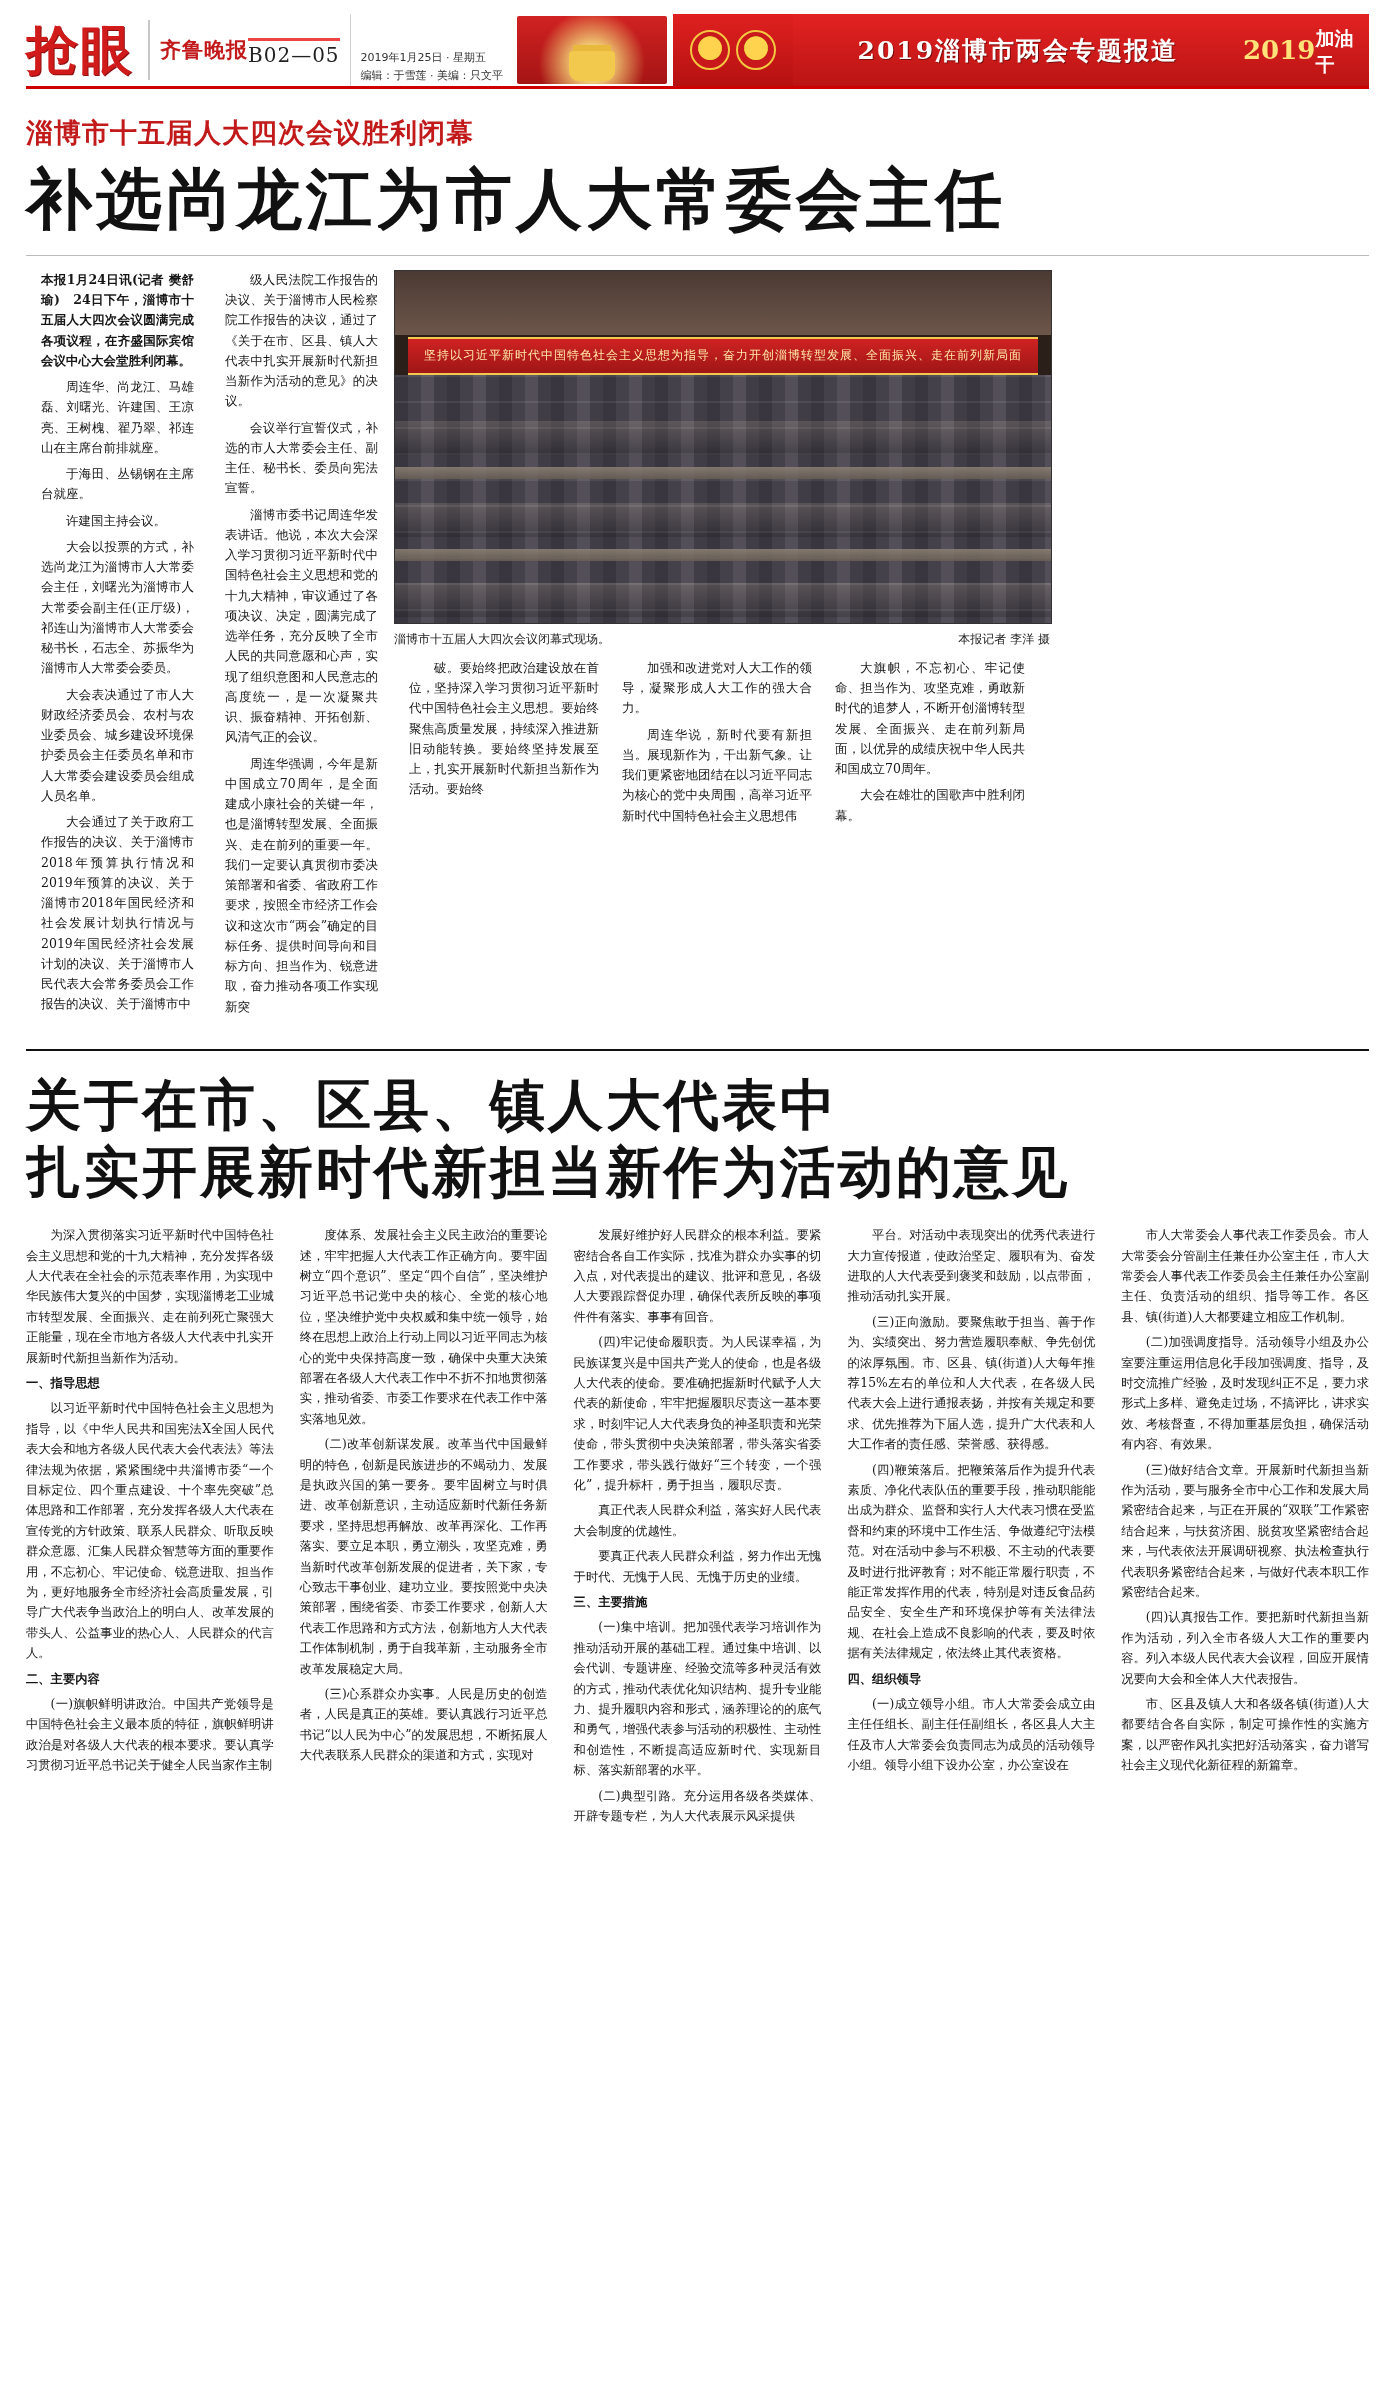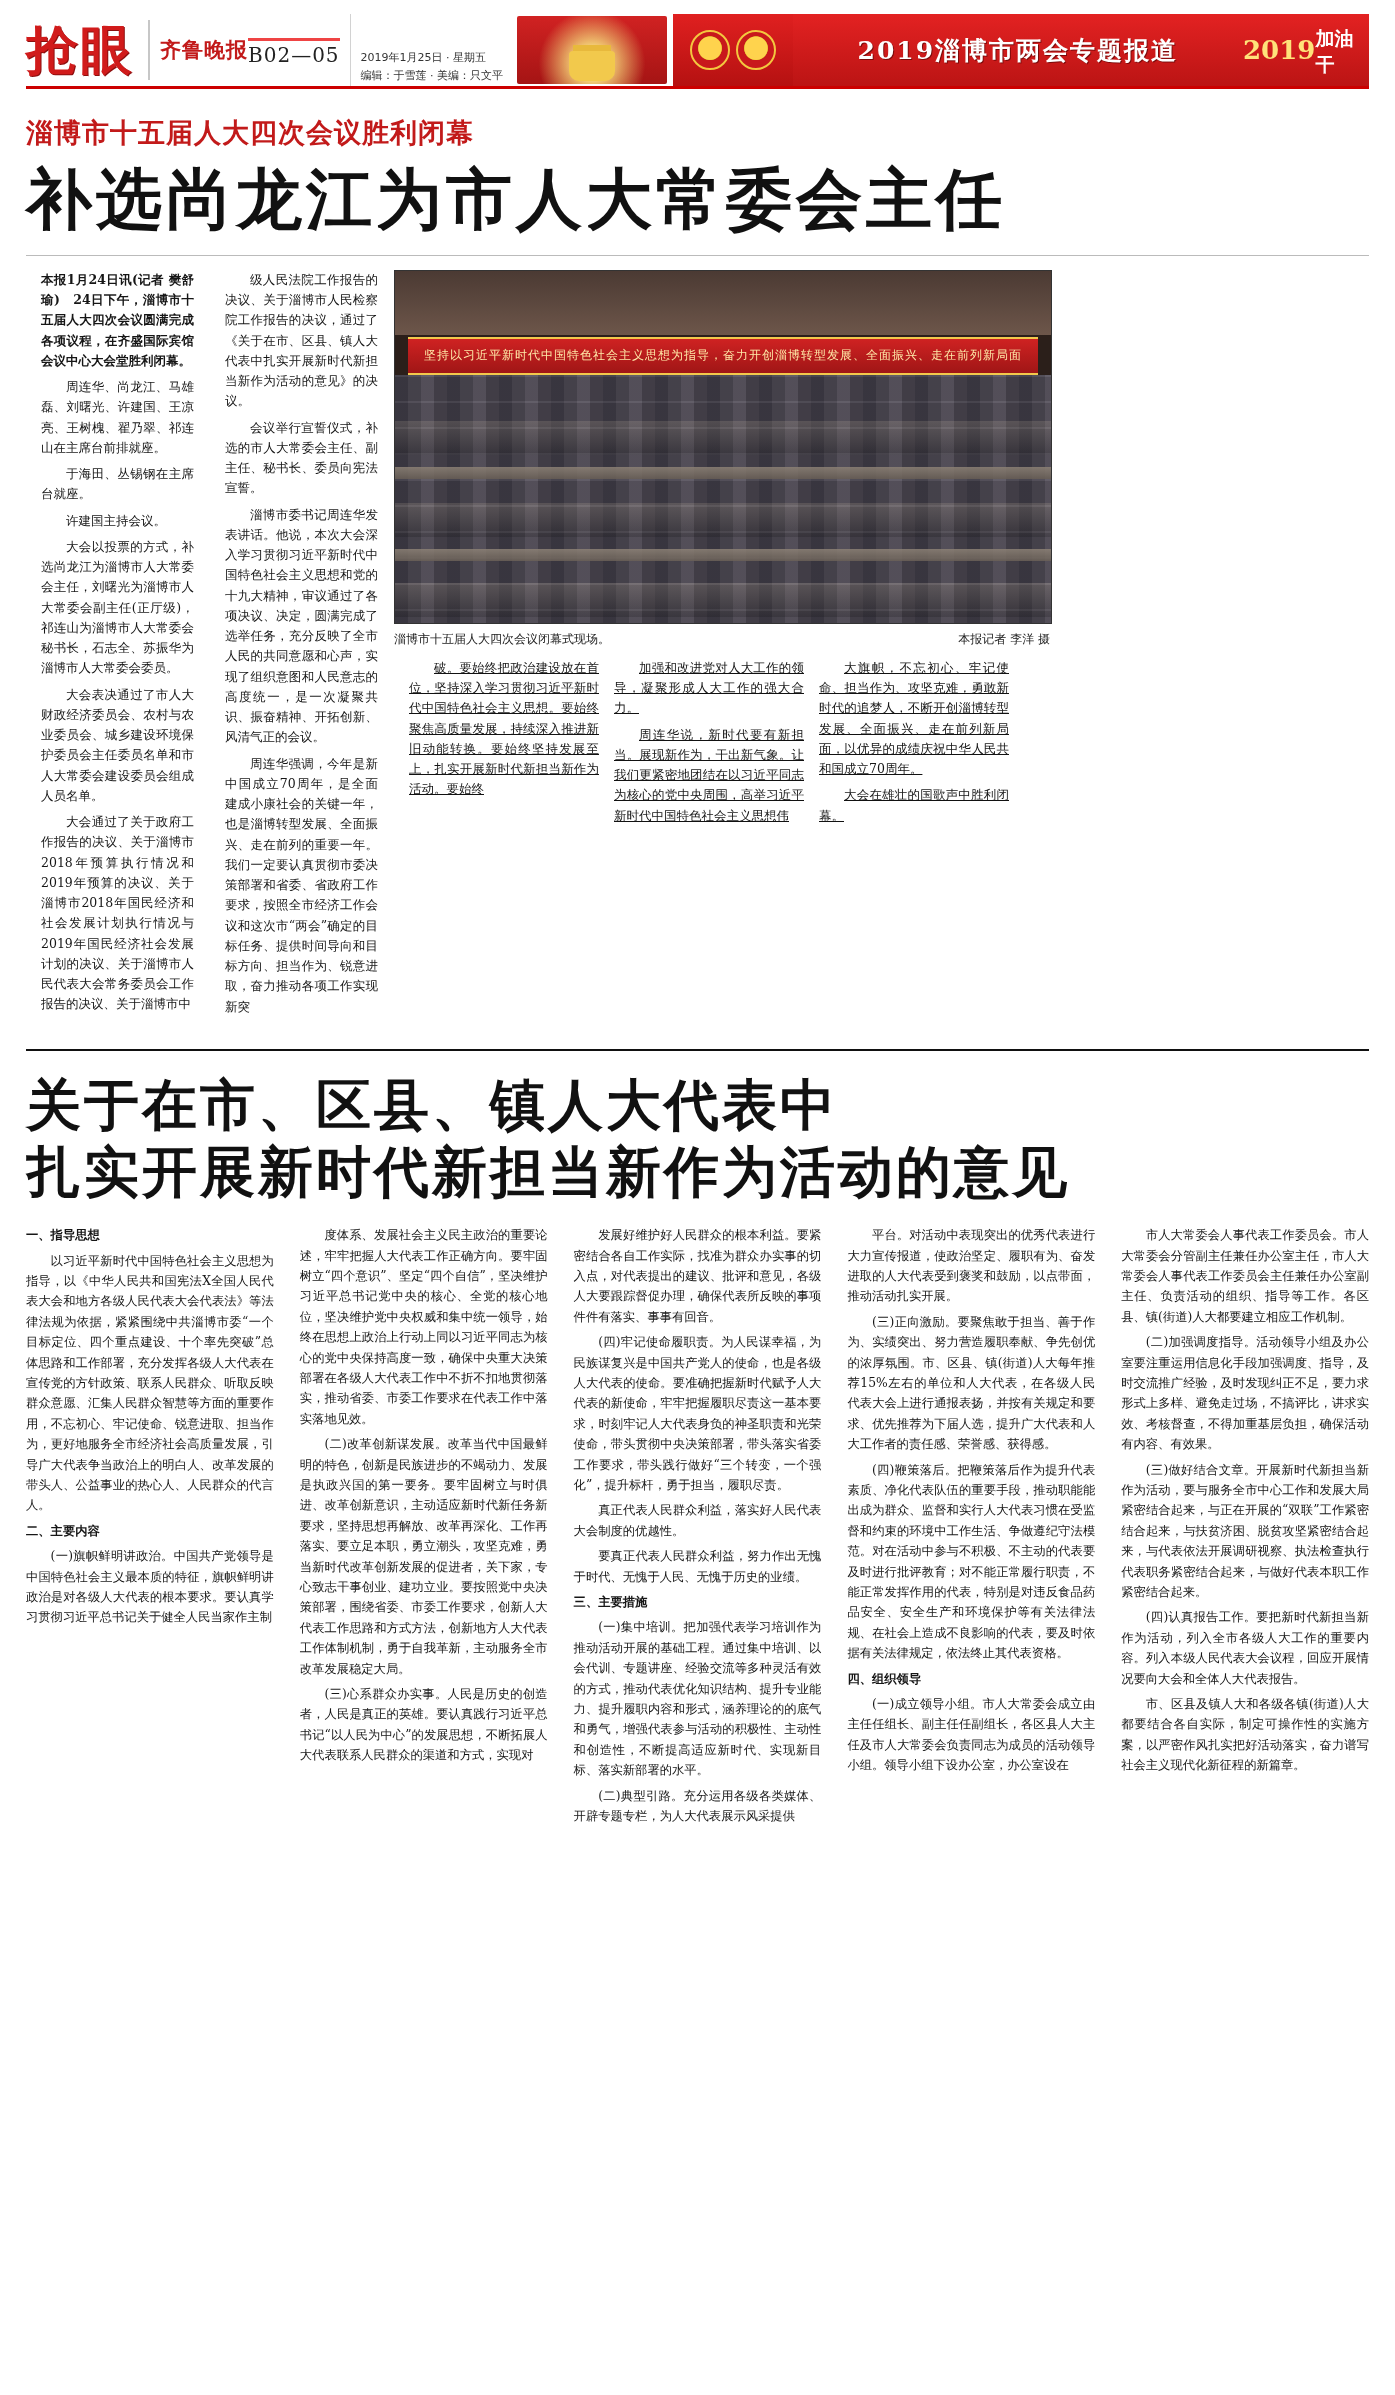--- a/index.html
+++ b/index.html
@@ -210,23 +210,22 @@
   .caption{
     display:flex;
     justify-content:space-between;
     font-size:12px;
     color:#222;
     padding-top:7px;
     font-family:"DejaVu Serif","Liberation Serif",serif;
   }
   .cap-cols{
     display:flex;
-    gap:0;
+    gap:8px;
     margin-top:10px;
-    text-decoration:underline;
   }
   .cap-cols .col{width:205px;}
 
   
   .divider-strong{
     border-top:2px solid #111;
     margin:26px 0 0 0;
   }
   .headline2{
     margin-top:20px;
@@ -339,20 +338,21 @@
   </div>
 
   <div class="divider-strong"></div>
   <div class="headline2">
     <div>关于在市、区县、镇人大代表中</div>
     <div>扎实开展新时代新担当新作为活动的意见</div>
   </div>
 
   <div class="doc-cols">
     <div class="doc-col">
+      <p>为深入贯彻落实习近平新时代中国特色社会主义思想和党的十九大精神，充分发挥各级人大代表在全社会的示范表率作用，为实现中华民族伟大复兴的中国梦，实现淄博老工业城市转型发展、全面振兴、走在前列死亡聚强大正能量，现在全市地方各级人大代表中扎实开展新时代新担当新作为活动。</p>
       <p class="head">一、指导思想</p>
       <p>以习近平新时代中国特色社会主义思想为指导，以《中华人民共和国宪法X全国人民代表大会和地方各级人民代表大会代表法》等法律法规为依据，紧紧围绕中共淄博市委“一个目标定位、四个重点建设、十个率先突破”总体思路和工作部署，充分发挥各级人大代表在宣传党的方针政策、联系人民群众、听取反映群众意愿、汇集人民群众智慧等方面的重要作用，不忘初心、牢记使命、锐意进取、担当作为，更好地服务全市经济社会高质量发展，引导广大代表争当政治上的明白人、改革发展的带头人、公益事业的热心人、人民群众的代言人。</p>
       <p class="head">二、主要内容</p>
       <p>(一)旗帜鲜明讲政治。中国共产党领导是中国特色社会主义最本质的特征，旗帜鲜明讲政治是对各级人大代表的根本要求。要认真学习贯彻习近平总书记关于健全人民当家作主制</p>
     </div>
     <div class="doc-col">
       <p>度体系、发展社会主义民主政治的重要论述，牢牢把握人大代表工作正确方向。要牢固树立“四个意识”、坚定“四个自信”，坚决维护习近平总书记党中央的核心、全党的核心地位，坚决维护党中央权威和集中统一领导，始终在思想上政治上行动上同以习近平同志为核心的党中央保持高度一致，确保中央重大决策部署在各级人大代表工作中不折不扣地贯彻落实，推动省委、市委工作要求在代表工作中落实落地见效。</p>
       <p>(二)改革创新谋发展。改革当代中国最鲜明的特色，创新是民族进步的不竭动力、发展是执政兴国的第一要务。要牢固树立与时俱进、改革创新意识，主动适应新时代新任务新要求，坚持思想再解放、改革再深化、工作再落实、要立足本职，勇立潮头，攻坚克难，勇当新时代改革创新发展的促进者，关下家，专心致志干事创业、建功立业。要按照党中央决策部署，围绕省委、市委工作要求，创新人大代表工作思路和方式方法，创新地方人大代表工作体制机制，勇于自我革新，主动服务全市改革发展稳定大局。</p>
       <p>(三)心系群众办实事。人民是历史的创造者，人民是真正的英雄。要认真践行习近平总书记“以人民为中心”的发展思想，不断拓展人大代表联系人民群众的渠道和方式，实现对</p>
     </div>

